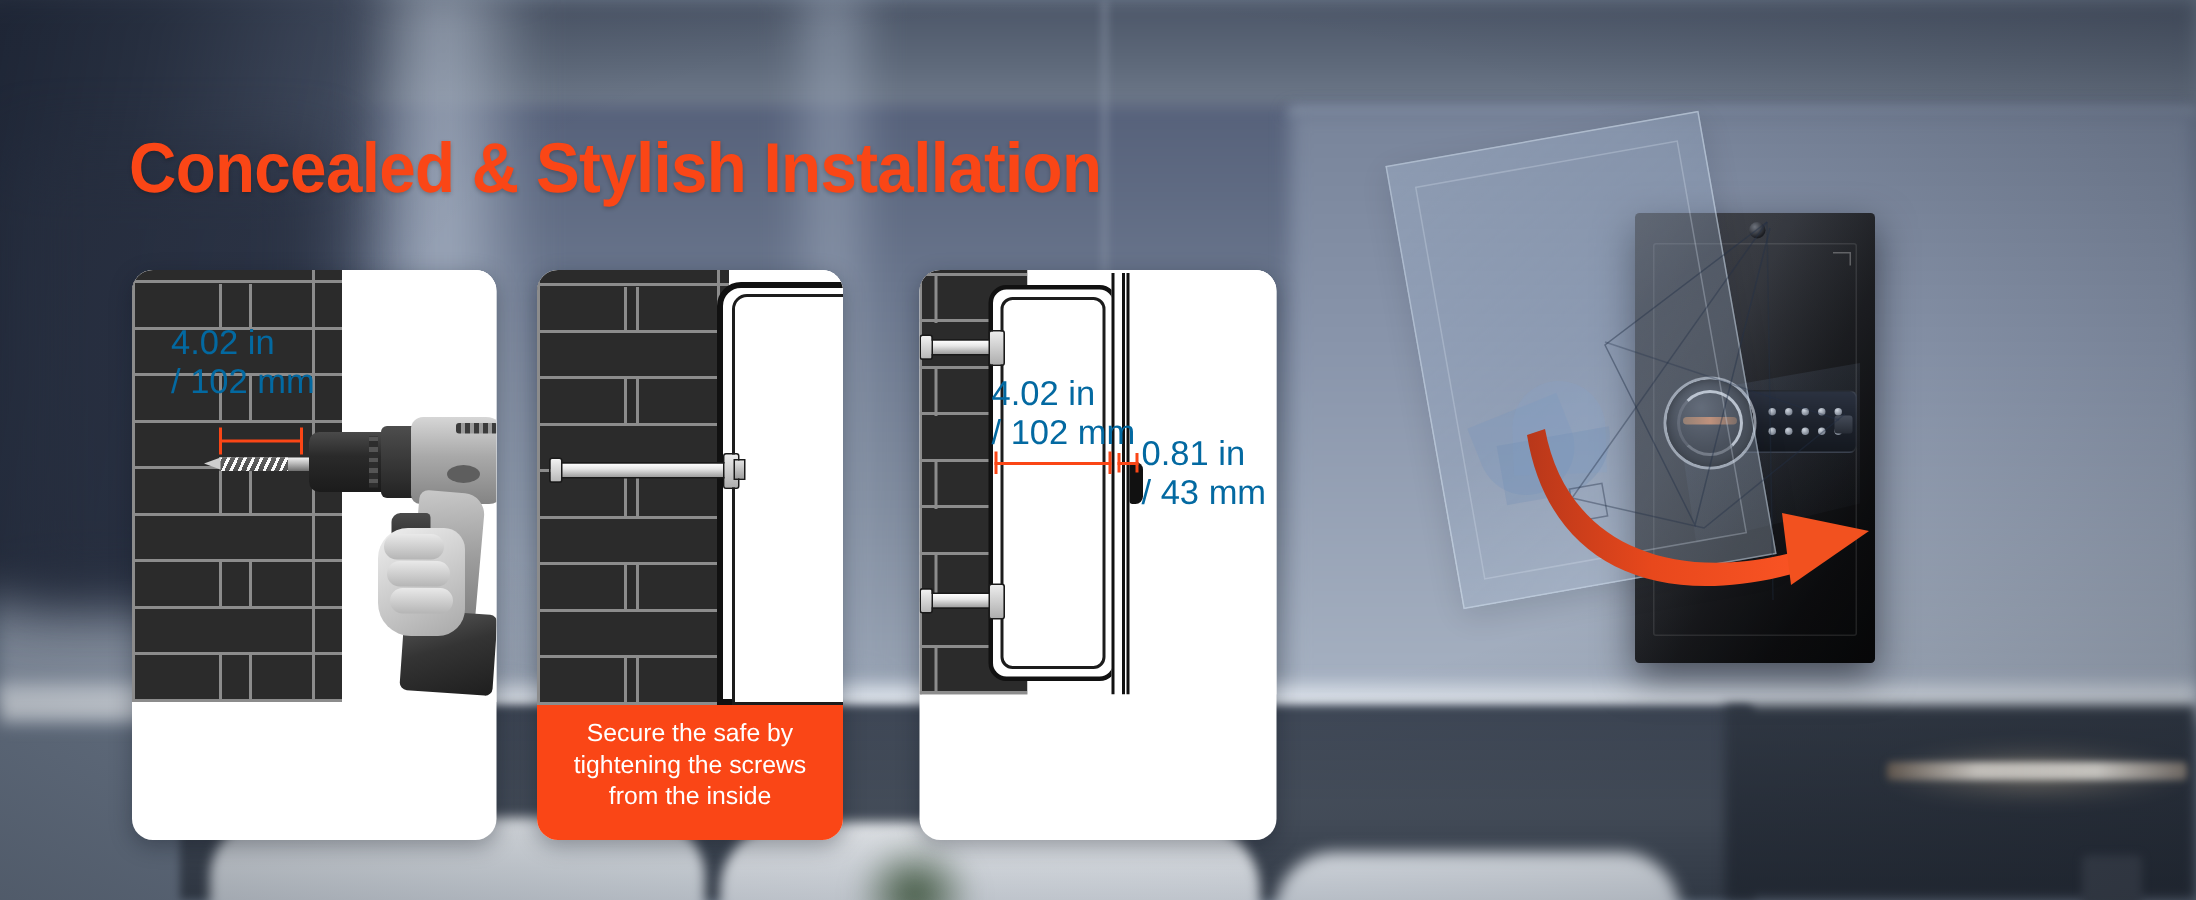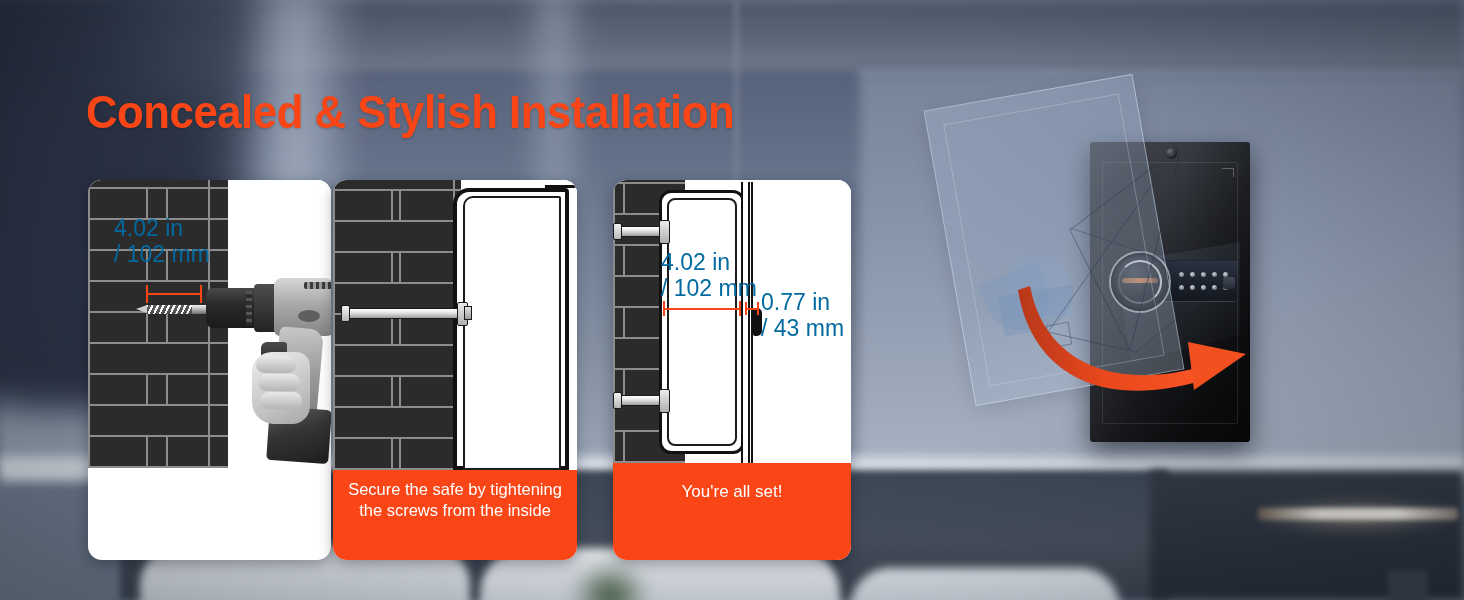--- a/index.html
+++ b/index.html
@@ -129,21 +129,21 @@
   }
 
   
   .card {
     position:absolute; top:180px; height:380px;
     border-radius:14px; overflow:hidden;
     background:#ffffff;
     box-shadow:0 4px 14px rgba(12,18,30,.34);
   }
   #card1 { left:88px;  width:243px; }
-  #card2 { left:333px; width:244px; }
+  #card2 { left:358px; width:204px; }
   #card3 { left:613px; width:238px; }
 
   .card-art { position:absolute; left:0; top:0; width:100%; overflow:hidden; background:#fff; }
   #card1 .card-art { height:288px; }
   #card2 .card-art { height:290px; }
   #card3 .card-art { height:283px; }
 
   
   .brick {
     position:absolute; top:0; height:100%;
@@ -537,32 +537,31 @@
     <div class="bolt-nut" id="c3-bolt1-nut"></div>
     <div class="bolt-shaft" id="c3-bolt2-shaft"></div>
     <div class="bolt-head" id="c3-bolt2-head"></div>
     <div class="bolt-nut" id="c3-bolt2-nut"></div>
 
     <div class="dim-text" id="c3-dim1">
       <div>4.02 in</div>
       <div>/ 102 mm</div>
     </div>
     <div class="dim-text" id="c3-dim2">
-      <div>0.77 in</div>
+      <div>0.81 in</div>
       <div>/ 43 mm</div>
     </div>
 
     <div class="dim-line" id="c3-dline"></div>
     <div class="dim-cap" id="c3-cap-l"></div>
     <div class="dim-cap" id="c3-cap-r"></div>
     <div class="dim-line" id="c3-dline2"></div>
     <div class="dim-cap" id="c3-cap2-l"></div>
     <div class="dim-cap" id="c3-cap2-r"></div>
   </div>
-  <div class="caption">You're all set!</div>
 </div>
 
 <div id="scene">
 
   <div id="safe">
     <div id="safe-facet1"></div>
     <div id="safe-facet2"></div>
     <div id="safe-bevel"></div>
     <div id="safe-knob-pin"></div>
     <div id="safe-corner-mark"></div>

